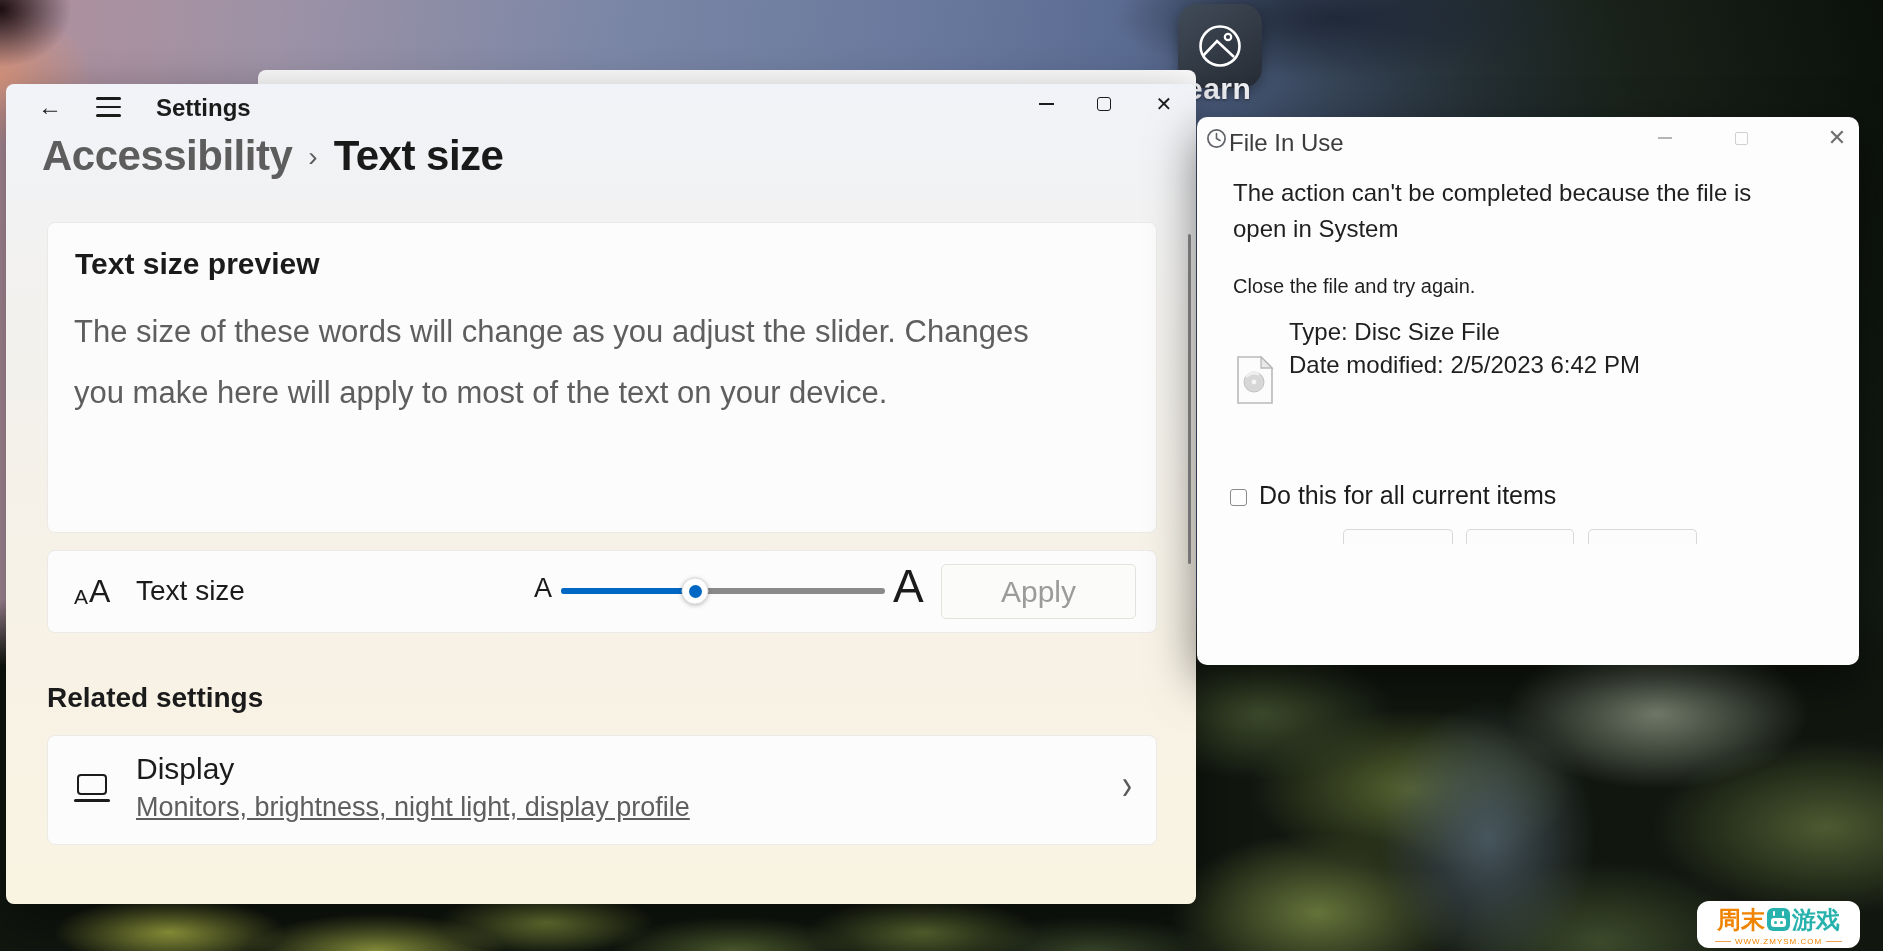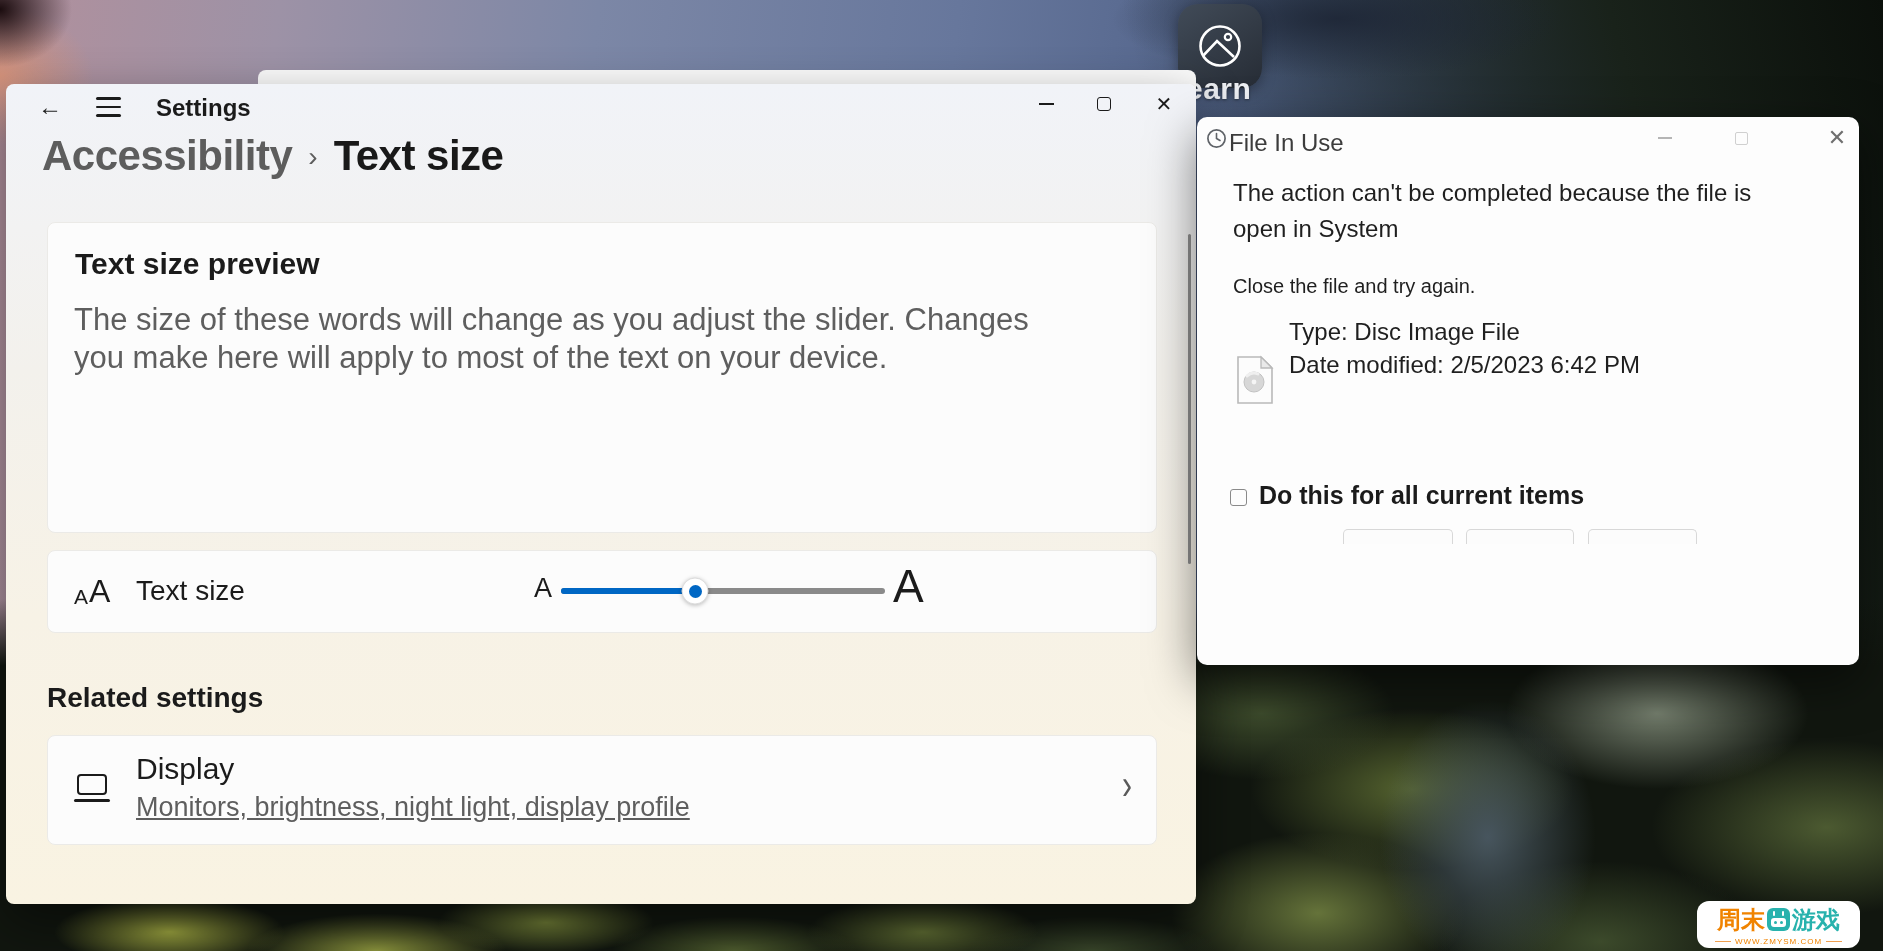--- a/index.html
+++ b/index.html
@@ -58,21 +58,21 @@
   .cap-close span { font-size:20px; color:#1b1b1b; font-weight:300; }
 
   .breadcrumb { position:absolute; left:36px; top:48px; display:flex; align-items:baseline; gap:16px; }
   .crumb-parent { font-size:42px; font-weight:600; color:#5d5d5d; letter-spacing:-.5px; }
   .crumb-sep { font-size:28px; color:#5d5d5d; position:relative; top:-4px; }
   .crumb-current { font-size:42px; font-weight:600; color:#191919; letter-spacing:-.5px; }
 
   .card { position:absolute; left:41px; width:1110px; background:#fcfcfc; border:1px solid #ebeae7; border-radius:8px; }
   .card-preview { top:138px; height:311px; }
   .preview-title { position:absolute; left:27px; top:24px; font-size:30px; font-weight:700; color:#1b1b1b; }
-  .preview-body { position:absolute; left:26px; top:78px; width:980px; font-size:31px; color:#5e5e5e; line-height:38px; }
+  .preview-body { position:absolute; left:26px; top:78px; width:980px; font-size:31px; color:#5e5e5e; line-height:61px; }
 
   .card-textsize { top:466px; height:83px; }
   .aa-icon { position:absolute; left:26px; top:22px; width:50px; height:40px; color:#1b1b1b; }
   .aa-icon .a1 { position:absolute; left:0; bottom:4px; font-size:21px; }
   .aa-icon .a2 { position:absolute; left:15px; bottom:3px; font-size:32px; }
   .ts-label { position:absolute; left:88px; top:24px; font-size:28px; color:#1b1b1b; }
   .small-a { position:absolute; left:486px; top:22px; font-size:27px; color:#1b1b1b; }
   .slider { position:absolute; left:513px; top:37px; width:324px; height:6px; background:#8a8a8a; border-radius:3px; }
   .slider-fill { position:absolute; left:0; top:0; height:6px; background:#0067c4; border-radius:3px; }
   .slider-thumb { position:absolute; top:50%; transform:translate(-50%,-50%); width:27px; height:27px; background:#ffffff;
@@ -105,21 +105,21 @@
   .d-min i { width:14px; height:1.6px; background:#b5b5b5; display:block; }
   .d-max i { width:13px; height:13px; border:1.6px solid #d0d0d0; border-radius:2px; display:block; }
   .d-close span { font-size:22px; color:#6f6f6f; font-weight:300; }
 
   .d-message { position:absolute; left:36px; top:58px; width:565px; font-size:24px; color:#1f1f1f; line-height:36px; }
   .d-instruction { position:absolute; left:36px; top:158px; font-size:20px; color:#1f1f1f; }
   .d-fileicon { position:absolute; left:38px; top:238px; }
   .d-filelines { position:absolute; left:92px; top:198px; font-size:24px; color:#1f1f1f; line-height:33px; }
   .d-check-row { position:absolute; left:33px; top:364px; display:flex; align-items:center; gap:12px; }
   .d-checkbox { width:17px; height:17px; border:1px solid #8a8a8a; border-radius:3px; background:#fdfdfd; cursor:pointer; margin-top:4px; }
-  .d-check-label { font-size:25px; color:#1b1b1b;font-weight:bold; }
+  .d-check-label { font-size:25px; color:#1b1b1b; }
   .d-stub { position:absolute; top:412px; height:15px; background:#fcfcfc; border:1px solid #d8d8d8; border-bottom:none;
     border-radius:5px 5px 0 0; cursor:pointer; }
   .stub1 { left:146px; width:110px; } .stub2 { left:269px; width:108px; } .stub3 { left:391px; width:109px; }
 
   
   .watermark { position:absolute; left:1697px; top:901px; width:163px; height:47px; background:#ffffff; border-radius:12px;
     display:flex; flex-direction:column; align-items:center; justify-content:center; gap:1px; }
   .wm-row { display:flex; align-items:center; gap:2px; }
   .wm-cn1 { font-size:24px; font-weight:700; color:#f08300; }
   .wm-cn2 { font-size:24px; font-weight:700; color:#28b2ad; }
@@ -194,20 +194,21 @@
         <span class="a1">A</span>
         <span class="a2">A</span>
       </div>
       <div class="ts-label">Text size</div>
       <div class="small-a">A</div>
       <div class="slider">
         <div class="slider-fill" style="width: 41.4%;"></div>
         <div class="slider-thumb" style="left: 41.4%;"></div>
       </div>
       <div class="big-a">A</div>
+      <div class="apply-btn">Apply</div>
     </div>
 
     <div class="related-heading">Related settings</div>
 
     <div class="card card-display">
       <div class="display-icon">
         <i class="scr"></i>
           <i class="base"></i>
       </div>
       <div class="display-title">Display</div>
@@ -245,21 +246,21 @@
       <svg width="40" height="50" viewBox="0 0 40 50">
         <path d="M3 2 H26 L37 13 V48 H3 Z" fill="#fcfcfc" stroke="#b9b9b9" stroke-width="1.6"></path>
         <path d="M26 2 L26 13 L37 13 Z" fill="#e9e9e9" stroke="#b9b9b9" stroke-width="1.3"></path>
         <circle cx="19" cy="27" r="10" fill="#d7d7d7"></circle>
         <circle cx="19" cy="27" r="10" fill="none" stroke="#c2c2c2" stroke-width="1"></circle>
         <path d="M12 21 a10 10 0 0 1 11 -2" fill="none" stroke="#efefef" stroke-width="3" stroke-linecap="round"></path>
         <circle cx="19" cy="27" r="2.4" fill="#f5f5f5"></circle>
       </svg>
     </div>
     <div class="d-filelines">
-      <div>Type: Disc Image File</div>
+      <div>Type: Disc Size File</div>
       <div>Date modified: 2/5/2023 6:42 PM</div>
     </div>
 
     <div class="d-check-row">
       <div class="d-checkbox"></div>
       <div class="d-check-label">Do this for all current items</div>
     </div>
 
     <div class="d-stub stub1"></div>
     <div class="d-stub stub2"></div>

